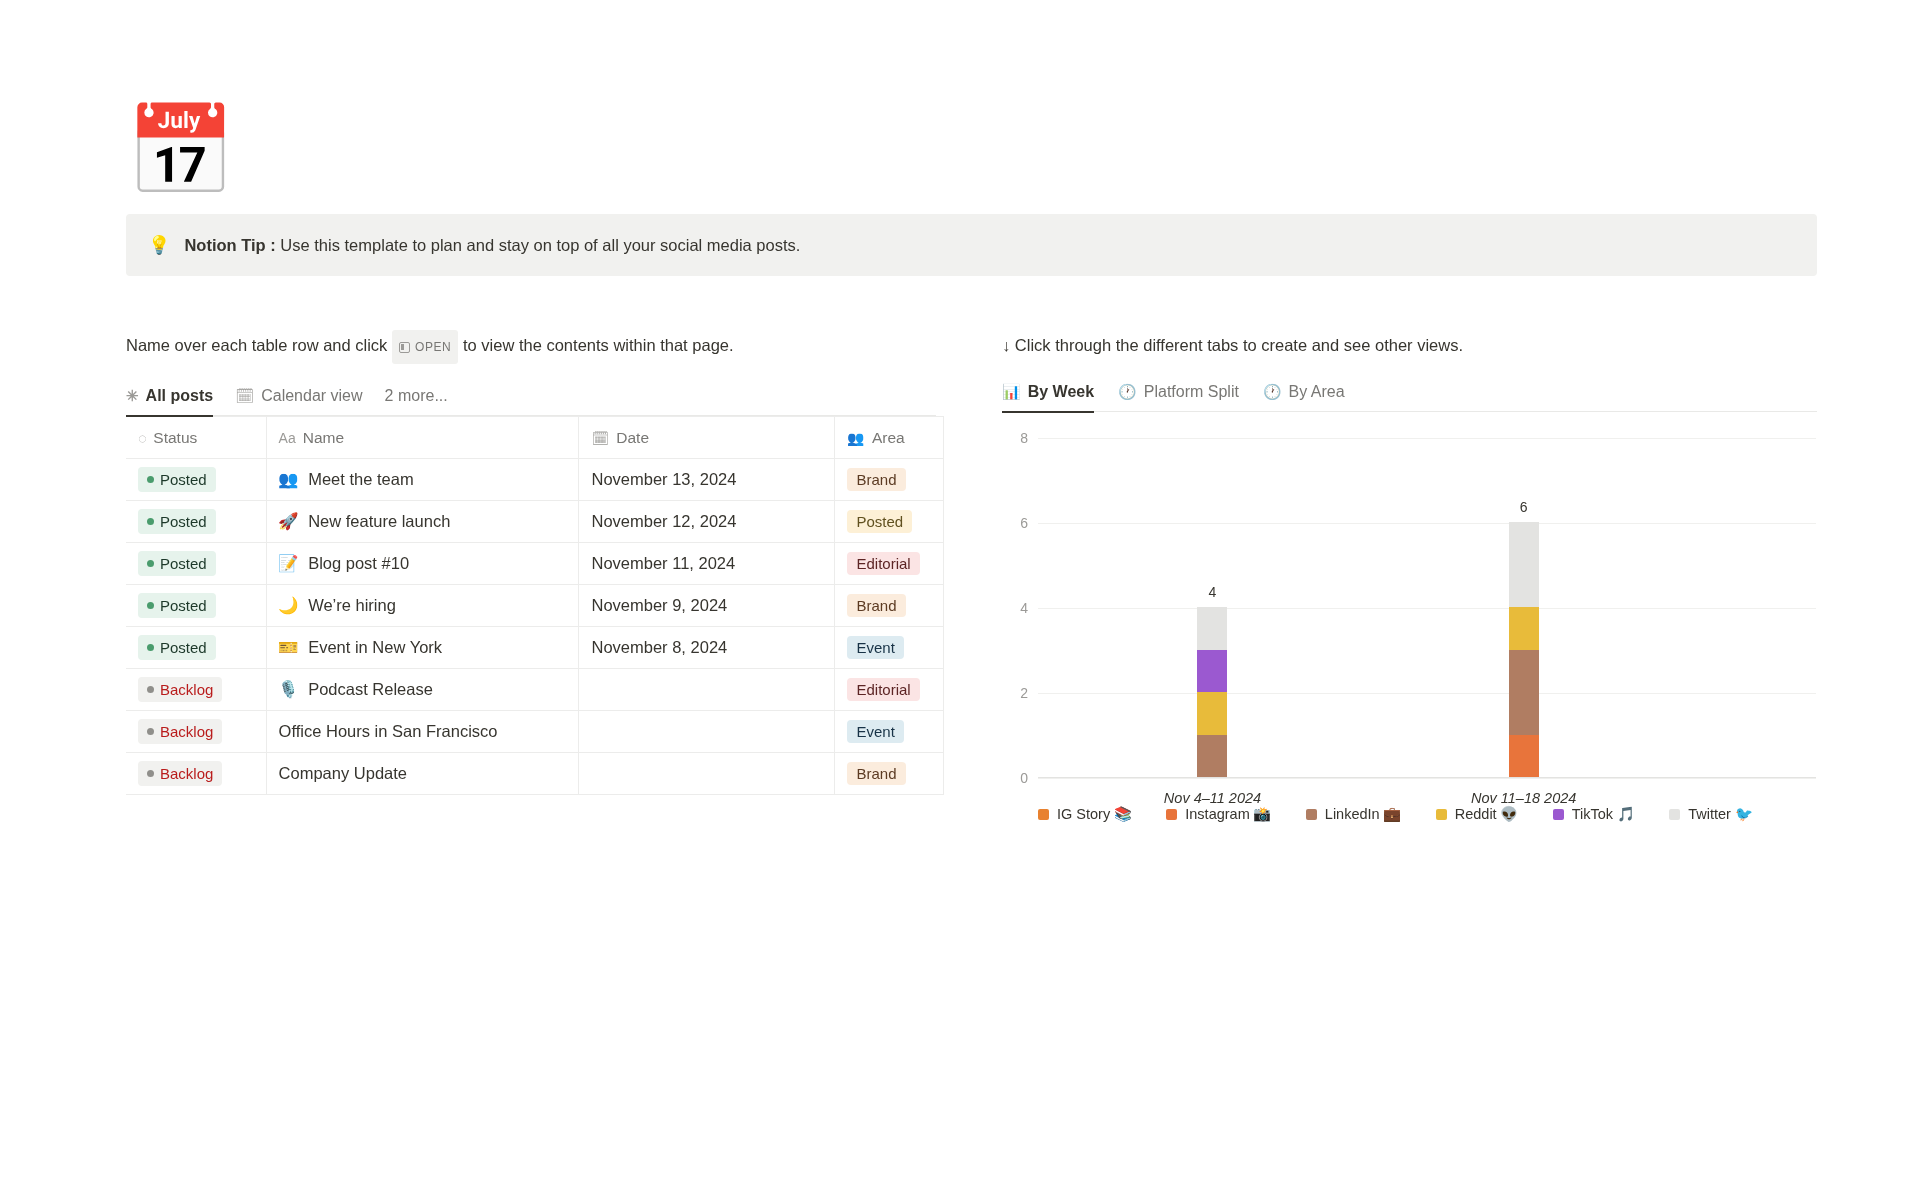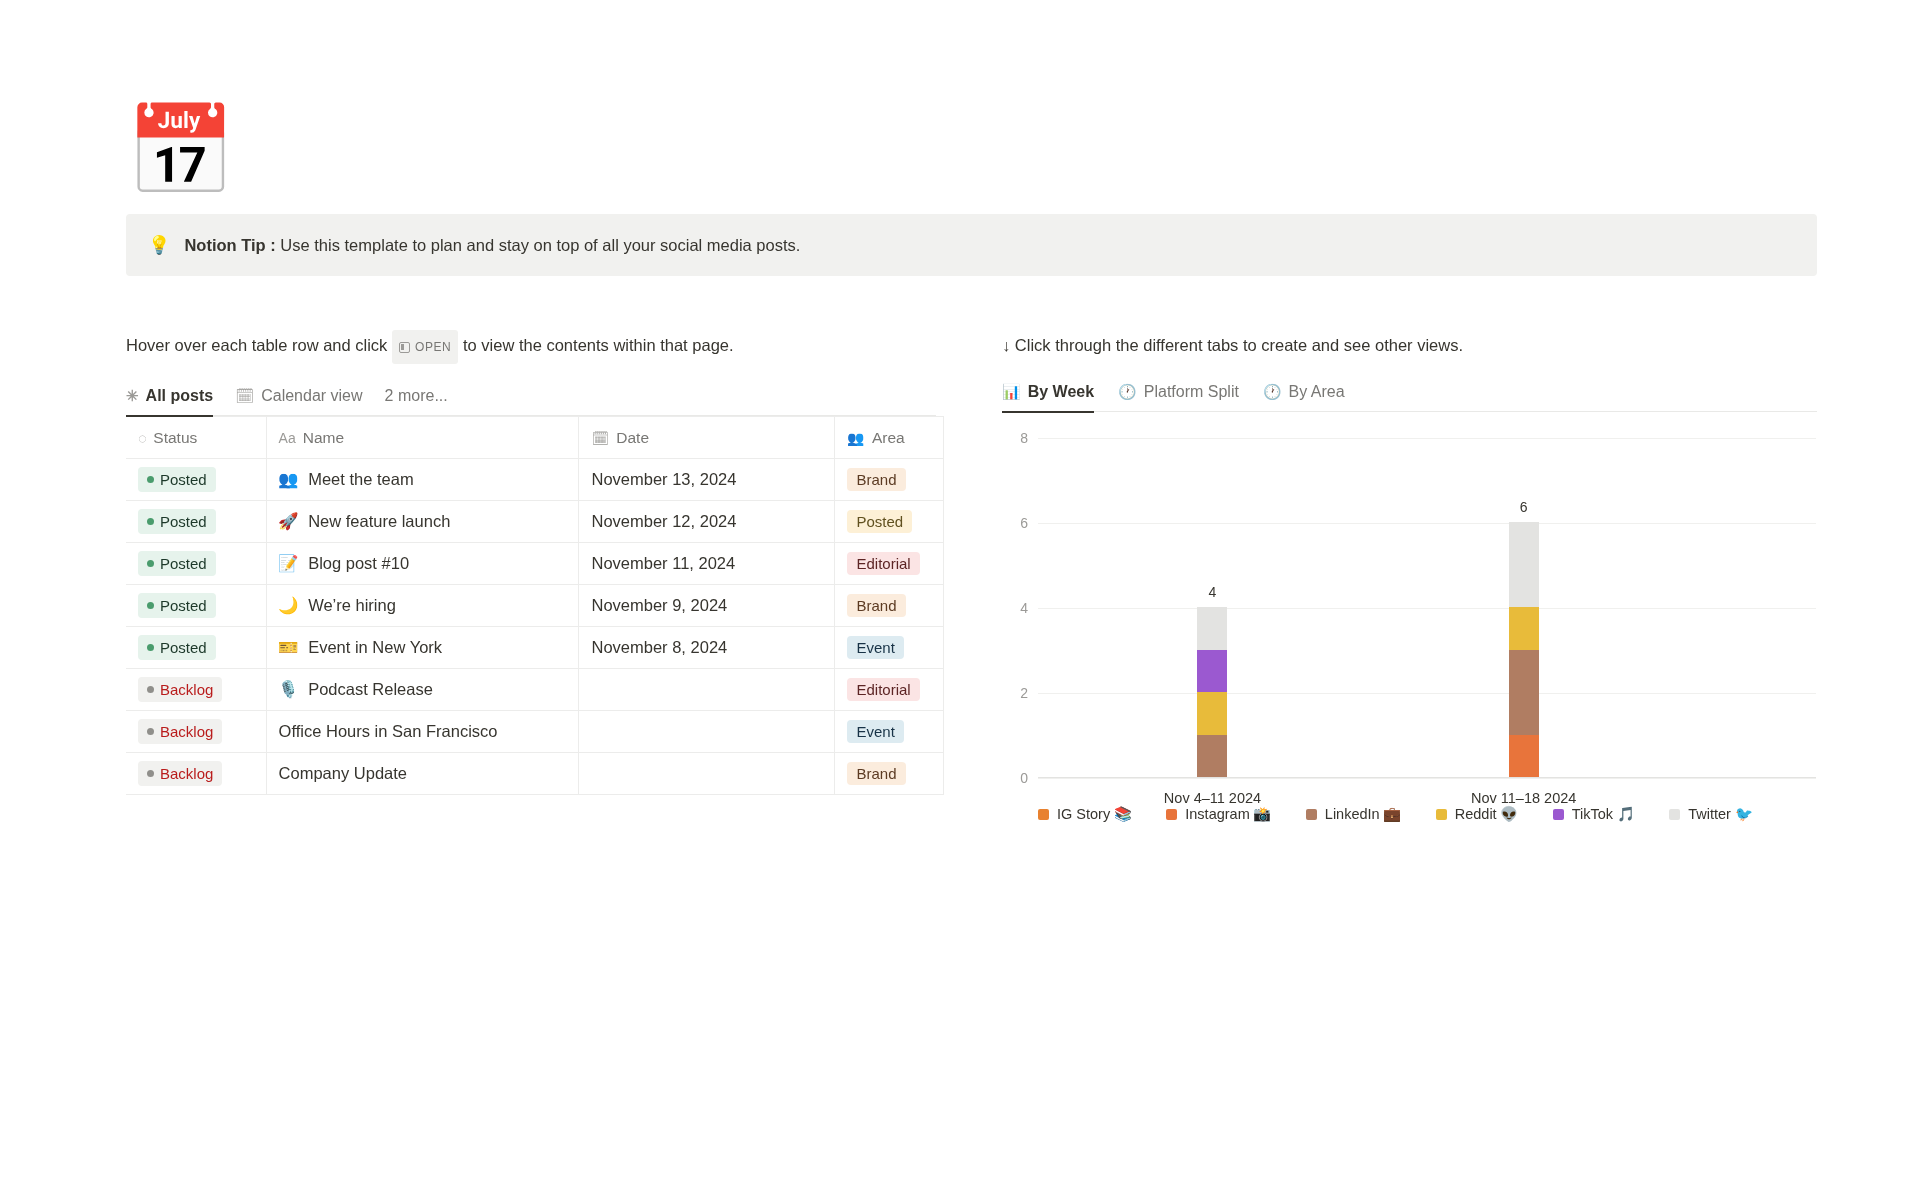--- a/index.html
+++ b/index.html
@@ -249,20 +249,21 @@
     color: #37352f;
   }
   .xtick {
     position: absolute;
     top: 100%;
     margin-top: 12px;
     transform: translateX(-50%);
     font-size: 14.5px;
     color: #37352f;
     white-space: nowrap;
+    font-style: italic;
   }
   .legend {
     position: absolute;
     left: 36px;
     top: 378px;
     width: 760px;
     display: flex;
     flex-wrap: wrap;
     gap: 8px 34px;
     font-size: 14.5px;
@@ -286,21 +287,21 @@
       <span class="callout-icon">💡</span>
       <div class="callout-text">
         <b>Notion Tip :</b><span> Use this template to plan and stay on top of all your social media posts.</span>
       </div>
     </div>
 
     <div class="cols">
 
       <div class="col-left">
         <div class="hint">
-          <span>Hover over each table row and click</span>
+          <span>Name over each table row and click</span>
           <span class="open-chip">
             <span class="glyph"></span>
             <span>OPEN</span>
           </span>
           <span>to view the contents within that page.</span>
         </div>
 
         <div class="db-tabs">
           <div class="db-tab active">
             <span class="ti">✳</span>

